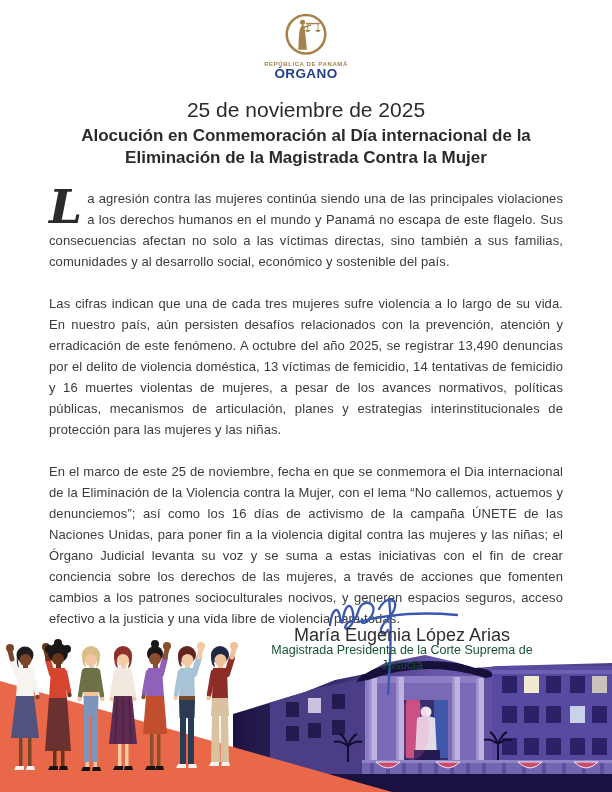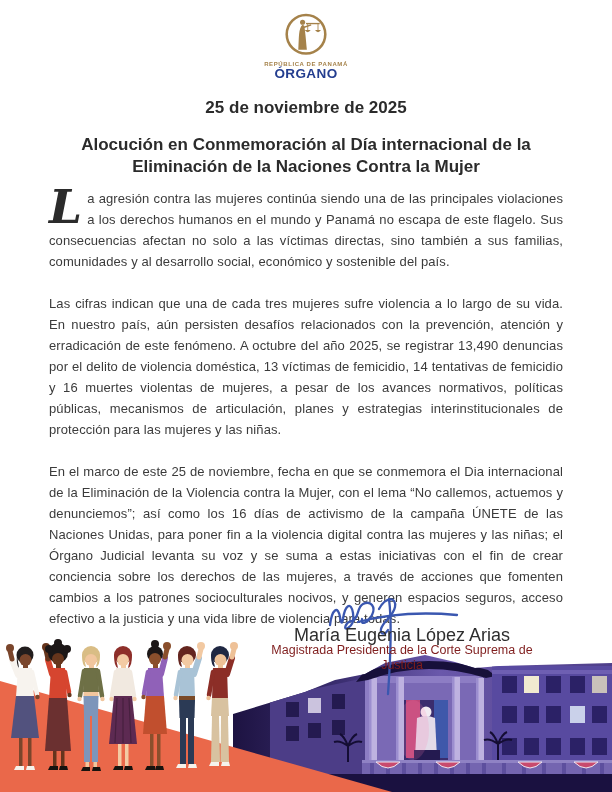--- a/index.html
+++ b/index.html
@@ -18,40 +18,40 @@
     font-size:6px; font-weight:bold; letter-spacing:0.6px;
     color:#A5824A; margin-top:1px;
   }
   .logo-org {
     color:#233D8F; font-weight:bold; font-size:13.5px; line-height:12.5px;
     letter-spacing:0.4px; margin-top:1px;
   }
 
   
   .title-block { position:absolute; top:98px; left:0; width:100%; text-align:center; color:#2b2b2b; }
-  .date-line  { font-size:17px; font-weight:bold; margin-bottom:16px; }
+  .date-line  { font-size:21px; font-weight:normal; margin-bottom:3px; }
   .page-title { font-size:17px; font-weight:bold; line-height:22px; max-width:505px; margin:0 auto; }
 
   
   .doc-body { position:absolute; top:188px; left:49px; width:514px; color:#3b3b3b; }
   .doc-body p {
     font-size:13px; line-height:21px; text-align:justify; margin-bottom:21px;
     letter-spacing:0.1px;
   }
   .dropcap {
     float:left;
     font-family:"DejaVu Serif", serif; font-style:italic; font-weight:bold;
     font-size:47px; line-height:37px; padding-right:5px; color:#2b2b2b;
   }
 
   
   .signature-block { position:absolute; top:592px; left:250px; width:304px; text-align:center; z-index:6; }
   .signature-scribble { position:absolute; top:0px; left:72px; pointer-events:none; }
   .signatory-name  { position:relative; margin-top:36px; font-size:18px; color:#2e2e2e; line-height:15px; }
-  .signatory-title { position:relative; font-size:12.5px; color:#7f1d1d; line-height:15px; }
+  .signatory-title { position:relative; font-size:12.5px; color:#14532d; line-height:15px; }
 
   
   .courthouse-photo { position:absolute; right:0; bottom:0; z-index:1; }
   .orange-shape {
     position:absolute; left:0; bottom:0; width:392px; height:111px;
     background:#EA684A; z-index:2;
     -webkit-clip-path:polygon(0 0, 100% 100%, 0 100%);
     clip-path:polygon(0 0, 100% 100%, 0 100%);
   }
   .women-illustration { position:absolute; left:3px; bottom:14px; z-index:3; }
@@ -75,21 +75,21 @@
       <path d="M40.5,21 Q44,26 47.5,21 Z" fill="#A5824A"></path>
     </svg>
     <div class="logo-country">REPÚBLICA DE PANAMÁ</div>
     <div class="logo-org">
       <div>ÓRGANO</div>
     </div>
   </div>
 
   <div class="title-block">
     <div class="date-line">25 de noviembre de 2025</div>
-    <div class="page-title">Alocución en Conmemoración al Día internacional de la Eliminación de la Naciones Contra la Mujer</div>
+    <div class="page-title">Alocución en Conmemoración al Día internacional de la Eliminación de la Magistrada Contra la Mujer</div>
   </div>
 
   <div class="doc-body">
     <p><span class="dropcap">L</span><span>a agresión contra las mujeres continúa siendo una de las principales violaciones a los derechos humanos en el mundo y Panamá no escapa de este flagelo. Sus consecuencias afectan no solo a las víctimas directas, sino también a sus familias, comunidades y al desarrollo social, económico y sostenible del país.</span></p>
     <p>Las cifras indican que una de cada tres mujeres sufre violencia a lo largo de su vida. En nuestro país, aún persisten desafíos relacionados con la prevención, atención y erradicación de este fenómeno. A octubre del año 2025, se registrar 13,490 denuncias por el delito de violencia doméstica, 13 víctimas de femicidio, 14 tentativas de femicidio y 16 muertes violentas de mujeres, a pesar de los avances normativos, políticas públicas, mecanismos de articulación, planes y estrategias interinstitucionales de protección para las mujeres y las niñas.</p>
     <p>En el marco de este 25 de noviembre, fecha en que se conmemora el Dia internacional de la Eliminación de la Violencia contra la Mujer, con el lema “No callemos, actuemos y denunciemos”; así como los 16 días de activismo de la campaña ÚNETE de las Naciones Unidas, para poner fin a la violencia digital contra las mujeres y las niñas; el Órgano Judicial levanta su voz y se suma a estas iniciativas con el fin de crear conciencia sobre los derechos de las mujeres, a través de acciones que fomenten cambios a los patrones socioculturales nocivos, y generen espacios seguros, acceso efectivo a la justicia y una vida libre de violencia para todas.</p>
   </div>
 
   <div class="signature-block">
     <svg class="signature-scribble" width="160" height="108" viewBox="0 0 160 108">

